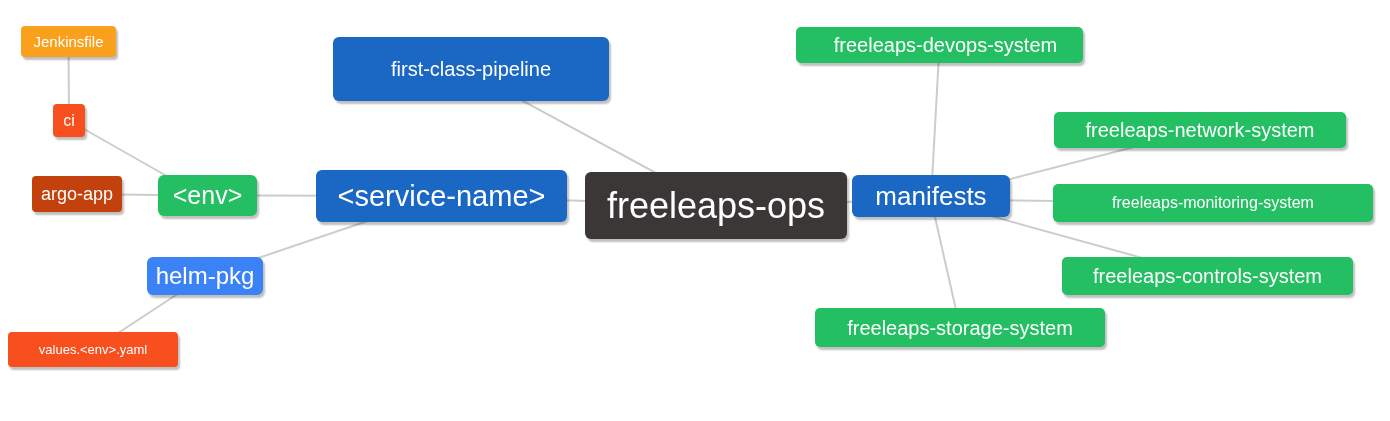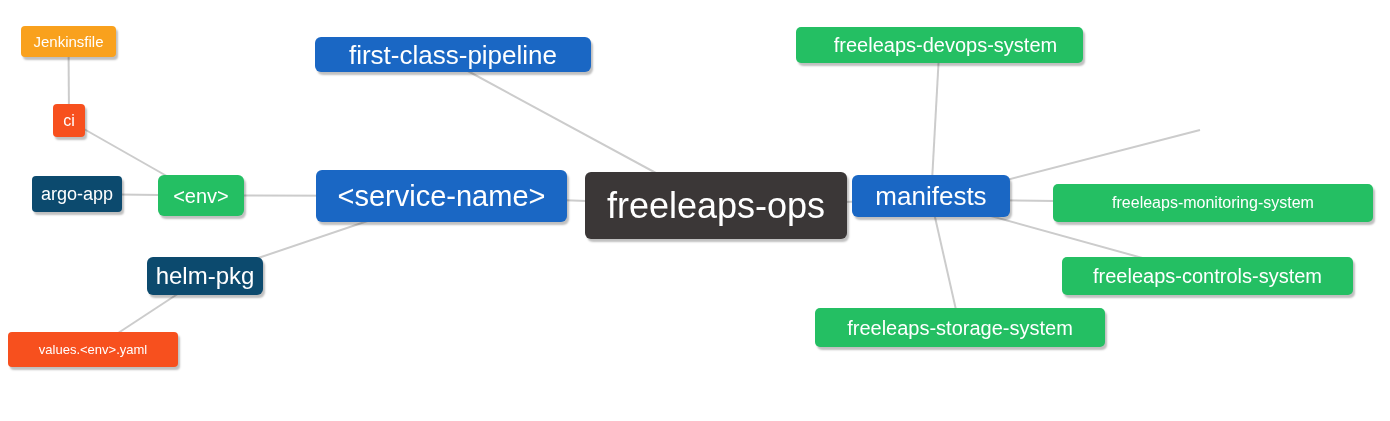--- a/index.html
+++ b/index.html
@@ -21,24 +21,24 @@
     box-shadow:2px 3px 2px rgba(0,0,0,0.25);
     white-space:nowrap;
     box-sizing:border-box;
     cursor:default;
     line-height:1;
   }
   
   #n-jenkinsfile         {left:21px;  top:26px;  width:95px;  height:31px; font-size:15px; border-radius:4px;}
   #n-ci                  {left:53px;  top:104px; width:32px;  height:33px; font-size:16px; border-radius:4px;}
   #n-argo-app            {left:32px;  top:176px; width:90px;  height:36px; font-size:18px; border-radius:4px;}
-  #n-env                 {left:158px; top:175px; width:86px;  height:41px; font-size:20px;}
+  #n-env                 {left:158px; top:175px; width:99px;  height:41px; font-size:25px;}
   #n-helm-pkg            {left:147px; top:257px; width:116px; height:38px; font-size:24px;}
   #n-values-env-yaml     {left:8px;   top:332px; width:170px; height:35px; font-size:13px; border-radius:4px;}
-  #n-first-class-pipeline{left:315px; top:37px;  width:276px; height:35px; font-size:26px;}
+  #n-first-class-pipeline{left:333px; top:37px;  width:276px; height:64px; font-size:20px;}
   #n-service-name        {left:316px; top:170px; width:251px; height:52px; font-size:29px;}
   #n-freeleaps-ops       {left:585px; top:172px; width:262px; height:67px; font-size:36px;}
   #n-manifests           {left:852px; top:175px; width:158px; height:42px; font-size:26px;}
   #n-devops-system       {left:796px; top:27px;  width:287px; height:36px; font-size:20px; border-radius:5px;padding-left:12px;}
   #n-network-system      {left:1054px;top:112px; width:292px; height:36px; font-size:20px; border-radius:5px;}
   #n-monitoring-system   {left:1053px;top:184px; width:320px; height:38px; font-size:16px; border-radius:5px;}
   #n-controls-system     {left:1062px;top:257px; width:291px; height:38px; font-size:20px; border-radius:5px;}
   #n-storage-system      {left:815px; top:308px; width:290px; height:39px; font-size:20px; border-radius:5px;}
 </style>
 </head>
@@ -59,37 +59,38 @@
       <line x1="931" y1="199.5" x2="1200" y2="130" stroke="#CCCCCC" stroke-width="2"></line>
       <line x1="931" y1="199.5" x2="1213" y2="203" stroke="#CCCCCC" stroke-width="2"></line>
       <line x1="931" y1="199.5" x2="1207.5" y2="276" stroke="#CCCCCC" stroke-width="2"></line>
       <line x1="931" y1="199.5" x2="960" y2="327.5" stroke="#CCCCCC" stroke-width="2"></line>
     </svg>
 
   <div class="node" id="n-jenkinsfile" style="background: rgb(249, 161, 29); color: rgb(255, 255, 255);">Jenkinsfile</div>
 
   <div class="node" id="n-ci" style="background: rgb(247, 80, 30); color: rgb(255, 255, 255);">ci</div>
 
-  <div class="node" id="n-argo-app" style="background: #0c4a6e; color: rgb(255, 255, 255);">argo-app</div>
+  <div class="node" id="n-argo-app" style="background: #c2410c; color: rgb(255, 255, 255);">argo-app</div>
 
   <div class="node" id="n-env" style="background: rgb(36, 191, 99); color: rgb(255, 255, 255);">&lt;env&gt;</div>
 
-  <div class="node" id="n-helm-pkg" style="background: #0c4a6e; color: rgb(255, 255, 255);">helm-pkg</div>
+  <div class="node" id="n-helm-pkg" style="background: #3b82f6; color: rgb(255, 255, 255);">helm-pkg</div>
 
   <div class="node" id="n-values-env-yaml" style="background: rgb(247, 80, 30); color: rgb(255, 255, 255);">values.&lt;env&gt;.yaml</div>
 
   <div class="node" id="n-first-class-pipeline" style="background: rgb(26, 103, 196); color: rgb(255, 255, 255);">first-class-pipeline</div>
 
   <div class="node" id="n-freeleaps-ops" style="background: rgb(59, 55, 55); color: rgb(255, 255, 255);">freeleaps-ops</div>
 
   <div class="node" id="n-service-name" style="background: rgb(26, 103, 196); color: rgb(255, 255, 255);">&lt;service-name&gt;</div>
 
   <div class="node" id="n-manifests" style="background: rgb(26, 103, 196); color: rgb(255, 255, 255);">manifests</div>
 
   <div class="node" id="n-devops-system" style="background: rgb(36, 191, 99); color: rgb(255, 255, 255);">freeleaps-devops-system</div>
 
+  <div class="node" id="n-network-system" style="background: rgb(36, 191, 99); color: rgb(255, 255, 255);">freeleaps-network-system</div>
 
   <div class="node" id="n-monitoring-system" style="background: rgb(36, 191, 99); color: rgb(255, 255, 255);">freeleaps-monitoring-system</div>
 
   <div class="node" id="n-controls-system" style="background: rgb(36, 191, 99); color: rgb(255, 255, 255);">freeleaps-controls-system</div>
 
   <div class="node" id="n-storage-system" style="background: rgb(36, 191, 99); color: rgb(255, 255, 255);">freeleaps-storage-system</div>
 </div>
 
 </body></html>

